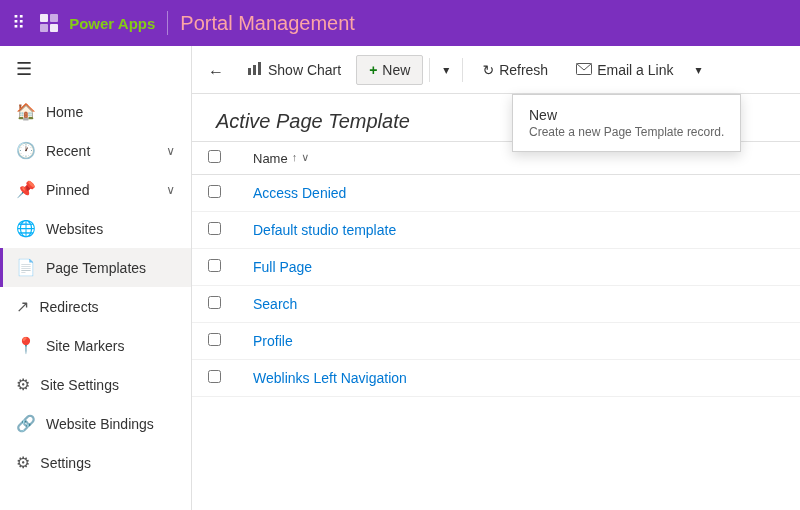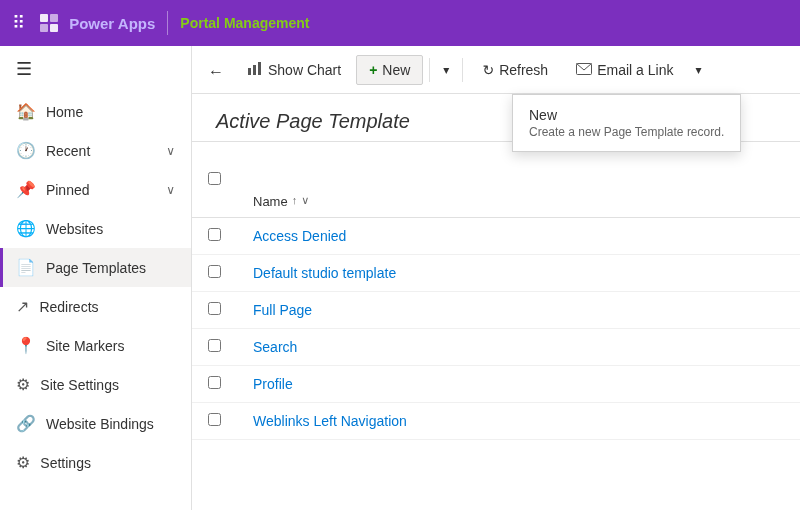--- a/index.html
+++ b/index.html
@@ -17,37 +17,36 @@
     }
     .topbar-dots {
       color: white;
       font-size: 18px;
       cursor: pointer;
     }
     .topbar-logo {
       display: flex;
       align-items: center;
       gap: 8px;
-      color: #c4b5fd;
+      color: #84cc16;
       font-weight: 600;
       font-size: 15px;
     }
     .topbar-logo-icon {
       width: 24px;
       height: 24px;
     }
     .topbar-divider {
       width: 1px;
       height: 24px;
       background: rgba(255,255,255,0.4);
     }
     .topbar-title {
-      color: #84cc16;
-      font-size: 14px;
-      font-weight: bold;
+      color: #fca5a5;
+      font-size: 20px;
     }
 
     
     .main-layout {
       display: flex;
       flex: 1;
       overflow: hidden;
     }
 
     
@@ -239,21 +238,20 @@
     }
     .sort-icon {
       font-size: 11px;
       color: #666;
     }
     .col-header {
       display: flex;
       align-items: flex-start;
       gap: 4px;
       cursor: pointer;
-      margin-top: 44px;
     }
   </style>
 </head>
 <body>
 
 <div class="topbar">
   <span class="topbar-dots">⠿</span>
   <div class="topbar-logo">
     <svg class="topbar-logo-icon" viewBox="0 0 24 24" fill="white">
       <rect x="3" y="3" width="8" height="8" rx="1" fill="rgba(255,255,255,0.9)"></rect>

